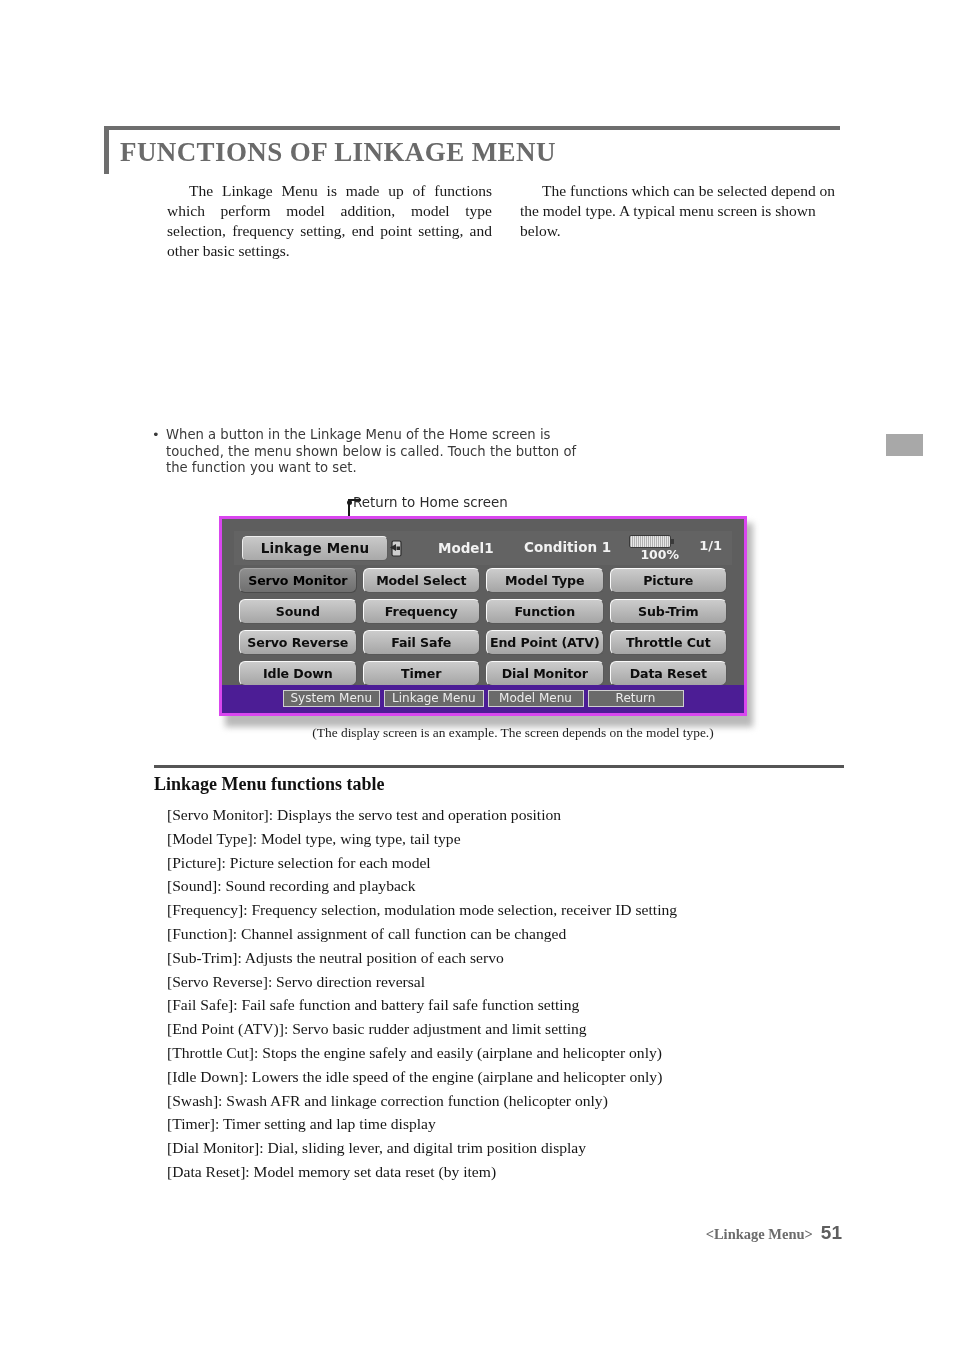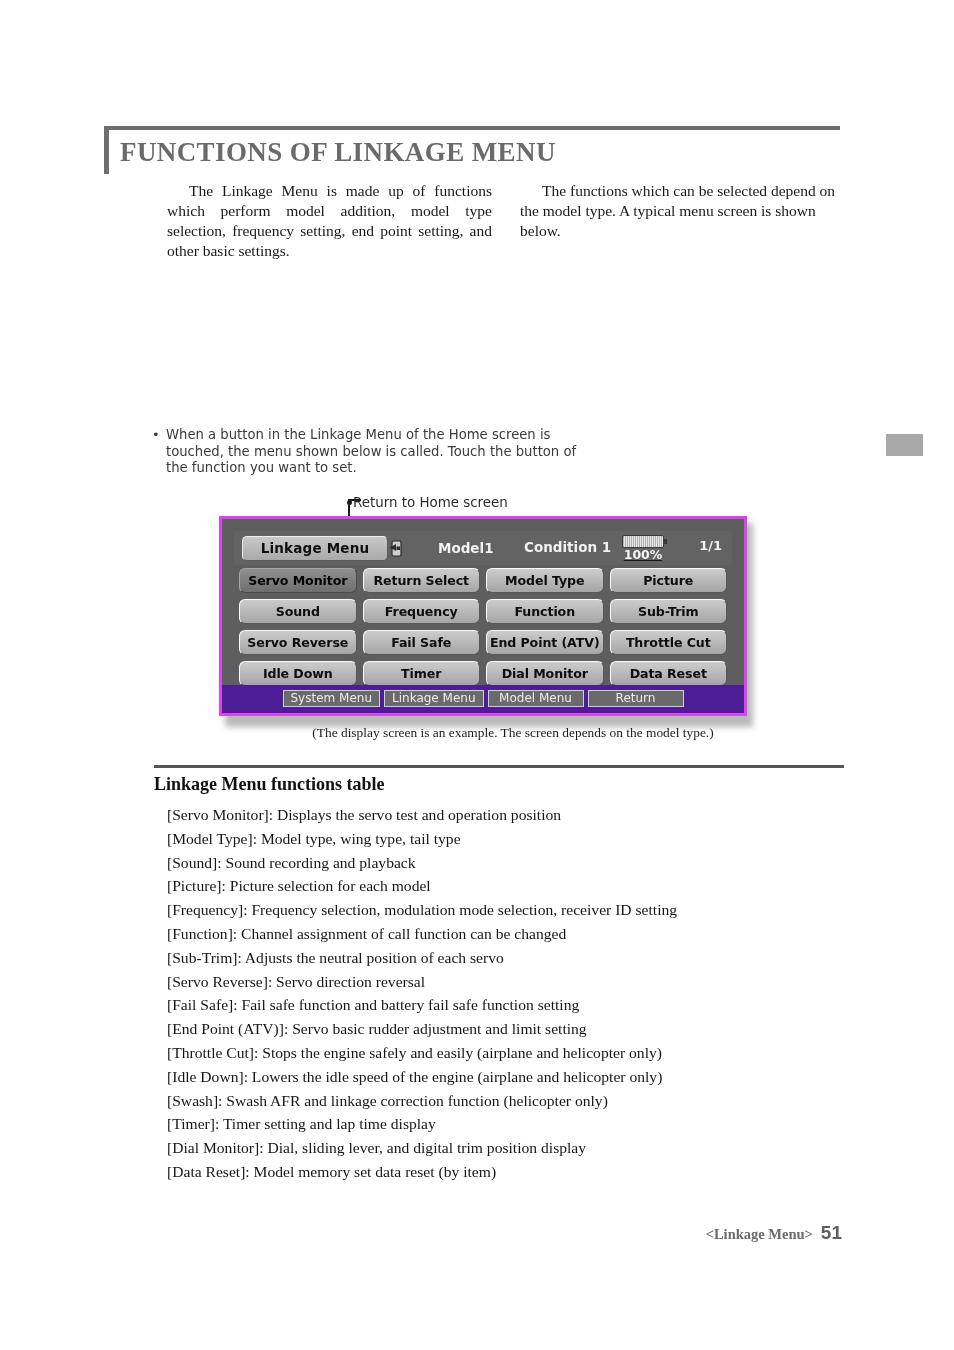--- a/index.html
+++ b/index.html
@@ -217,25 +217,24 @@
     left: 290px;
     top: 8px;
     font-family: "DejaVu Sans", sans-serif;
     font-weight: bold;
     font-size: 13.5px;
     color: #f2f2f2;
     white-space: nowrap;
   }
   .batt-group {
     position: absolute;
-    right: 60px;
+    right: 53px;
     top: 2px;
     width: 58px;
-    text-align: center;
-    text-decoration: underline;
+    text-align: right;
   }
   .batt-icon {
     width: 42px; height: 13px;
     margin: 2px auto 0;
     background: #d8d8d8;
     border: 1px solid #3a3a3a;
     border-radius: 2px;
     position: relative;
     box-sizing: border-box;
     background-image: repeating-linear-gradient(90deg,#b0b0b0 0 1px,#e8e8e8 1px 2px);
@@ -447,21 +446,21 @@
       <div class="batt-group">
         <div class="batt-icon"></div>
         <div class="batt-pct">100%</div>
       </div>
 
       <span class="page-count">1/1</span>
     </div>
 
     <div class="lcd-grid">
         <div class="lcd-btn selected">Servo Monitor</div>
-        <div class="lcd-btn">Return Select</div>
+        <div class="lcd-btn">Model Select</div>
         <div class="lcd-btn">Model Type</div>
         <div class="lcd-btn">Picture</div>
         <div class="lcd-btn">Sound</div>
         <div class="lcd-btn">Frequency</div>
         <div class="lcd-btn">Function</div>
         <div class="lcd-btn">Sub-Trim</div>
         <div class="lcd-btn">Servo Reverse</div>
         <div class="lcd-btn">Fail Safe</div>
         <div class="lcd-btn">End Point (ATV)</div>
         <div class="lcd-btn">Throttle Cut</div>
@@ -480,22 +479,22 @@
   </div>
 </div>
 
 <div class="caption">(The display screen is an example. The screen depends on the model type.)</div>
 
 <div class="section-rule"></div>
 <div class="section-title">Linkage Menu functions table</div>
 <div class="fn-list">
     <div class="fn-item">[Servo Monitor]: Displays the servo test and operation position</div>
     <div class="fn-item">[Model Type]: Model type, wing type, tail type</div>
+    <div class="fn-item">[Picture]: Picture selection for each model</div>
     <div class="fn-item">[Sound]: Sound recording and playback</div>
-    <div class="fn-item">[Picture]: Picture selection for each model</div>
     <div class="fn-item">[Frequency]: Frequency selection, modulation mode selection, receiver ID setting</div>
     <div class="fn-item">[Function]: Channel assignment of call function can be changed</div>
     <div class="fn-item">[Sub-Trim]: Adjusts the neutral position of each servo</div>
     <div class="fn-item">[Servo Reverse]: Servo direction reversal</div>
     <div class="fn-item">[Fail Safe]: Fail safe function and battery fail safe function setting</div>
     <div class="fn-item">[End Point (ATV)]: Servo basic rudder adjustment and limit setting</div>
     <div class="fn-item">[Throttle Cut]: Stops the engine safely and easily (airplane and helicopter only)</div>
     <div class="fn-item">[Idle Down]: Lowers the idle speed of the engine (airplane and helicopter only)</div>
     <div class="fn-item">[Swash]: Swash AFR and linkage correction function (helicopter only)</div>
     <div class="fn-item">[Timer]: Timer setting and lap time display</div>

